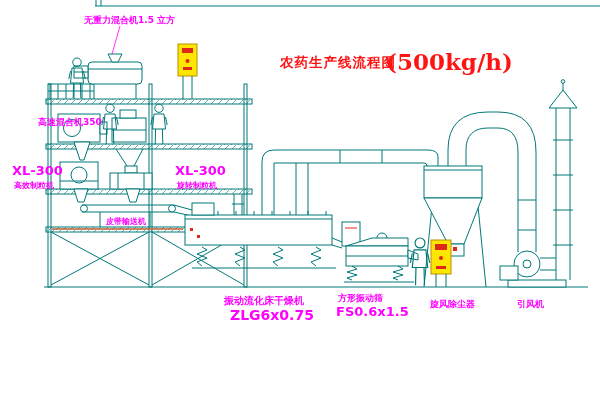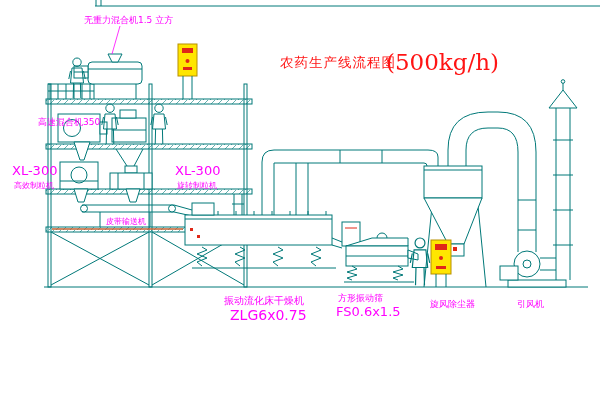--- a/index.html
+++ b/index.html
@@ -1,17 +1,17 @@
 <!DOCTYPE html>
 <html><head>
 <meta charset="utf-8">
 <style>
   html,body{margin:0;padding:0;background:#fff;}
   #stage{position:relative;width:600px;height:403px;background:#ffffff;overflow:hidden;
-         font-family:"DejaVu Sans",sans-serif;}
+         font-family:"DejaVu Sans",sans-serif;font-weight:bold;}
   svg{display:block}
   svg .ln{stroke:#007878;fill:none;stroke-width:1;}
   svg .fw{stroke:#007878;fill:#ffffff;stroke-width:1;}
   svg .hatchbox{stroke:#007878;stroke-width:1;}
   svg .yellow{fill:#ffe600;stroke:#b89000;stroke-width:1;}
   svg .red{fill:#e02818;stroke:none;}
   svg .redln{stroke:#e02818;fill:none;stroke-width:1;}
   svg .brown{stroke:#c06030;fill:none;stroke-width:1.4;}
   svg text{stroke:none;font-family:"DejaVu Sans",sans-serif;}
   svg .mag{fill:#ff00ff;}

